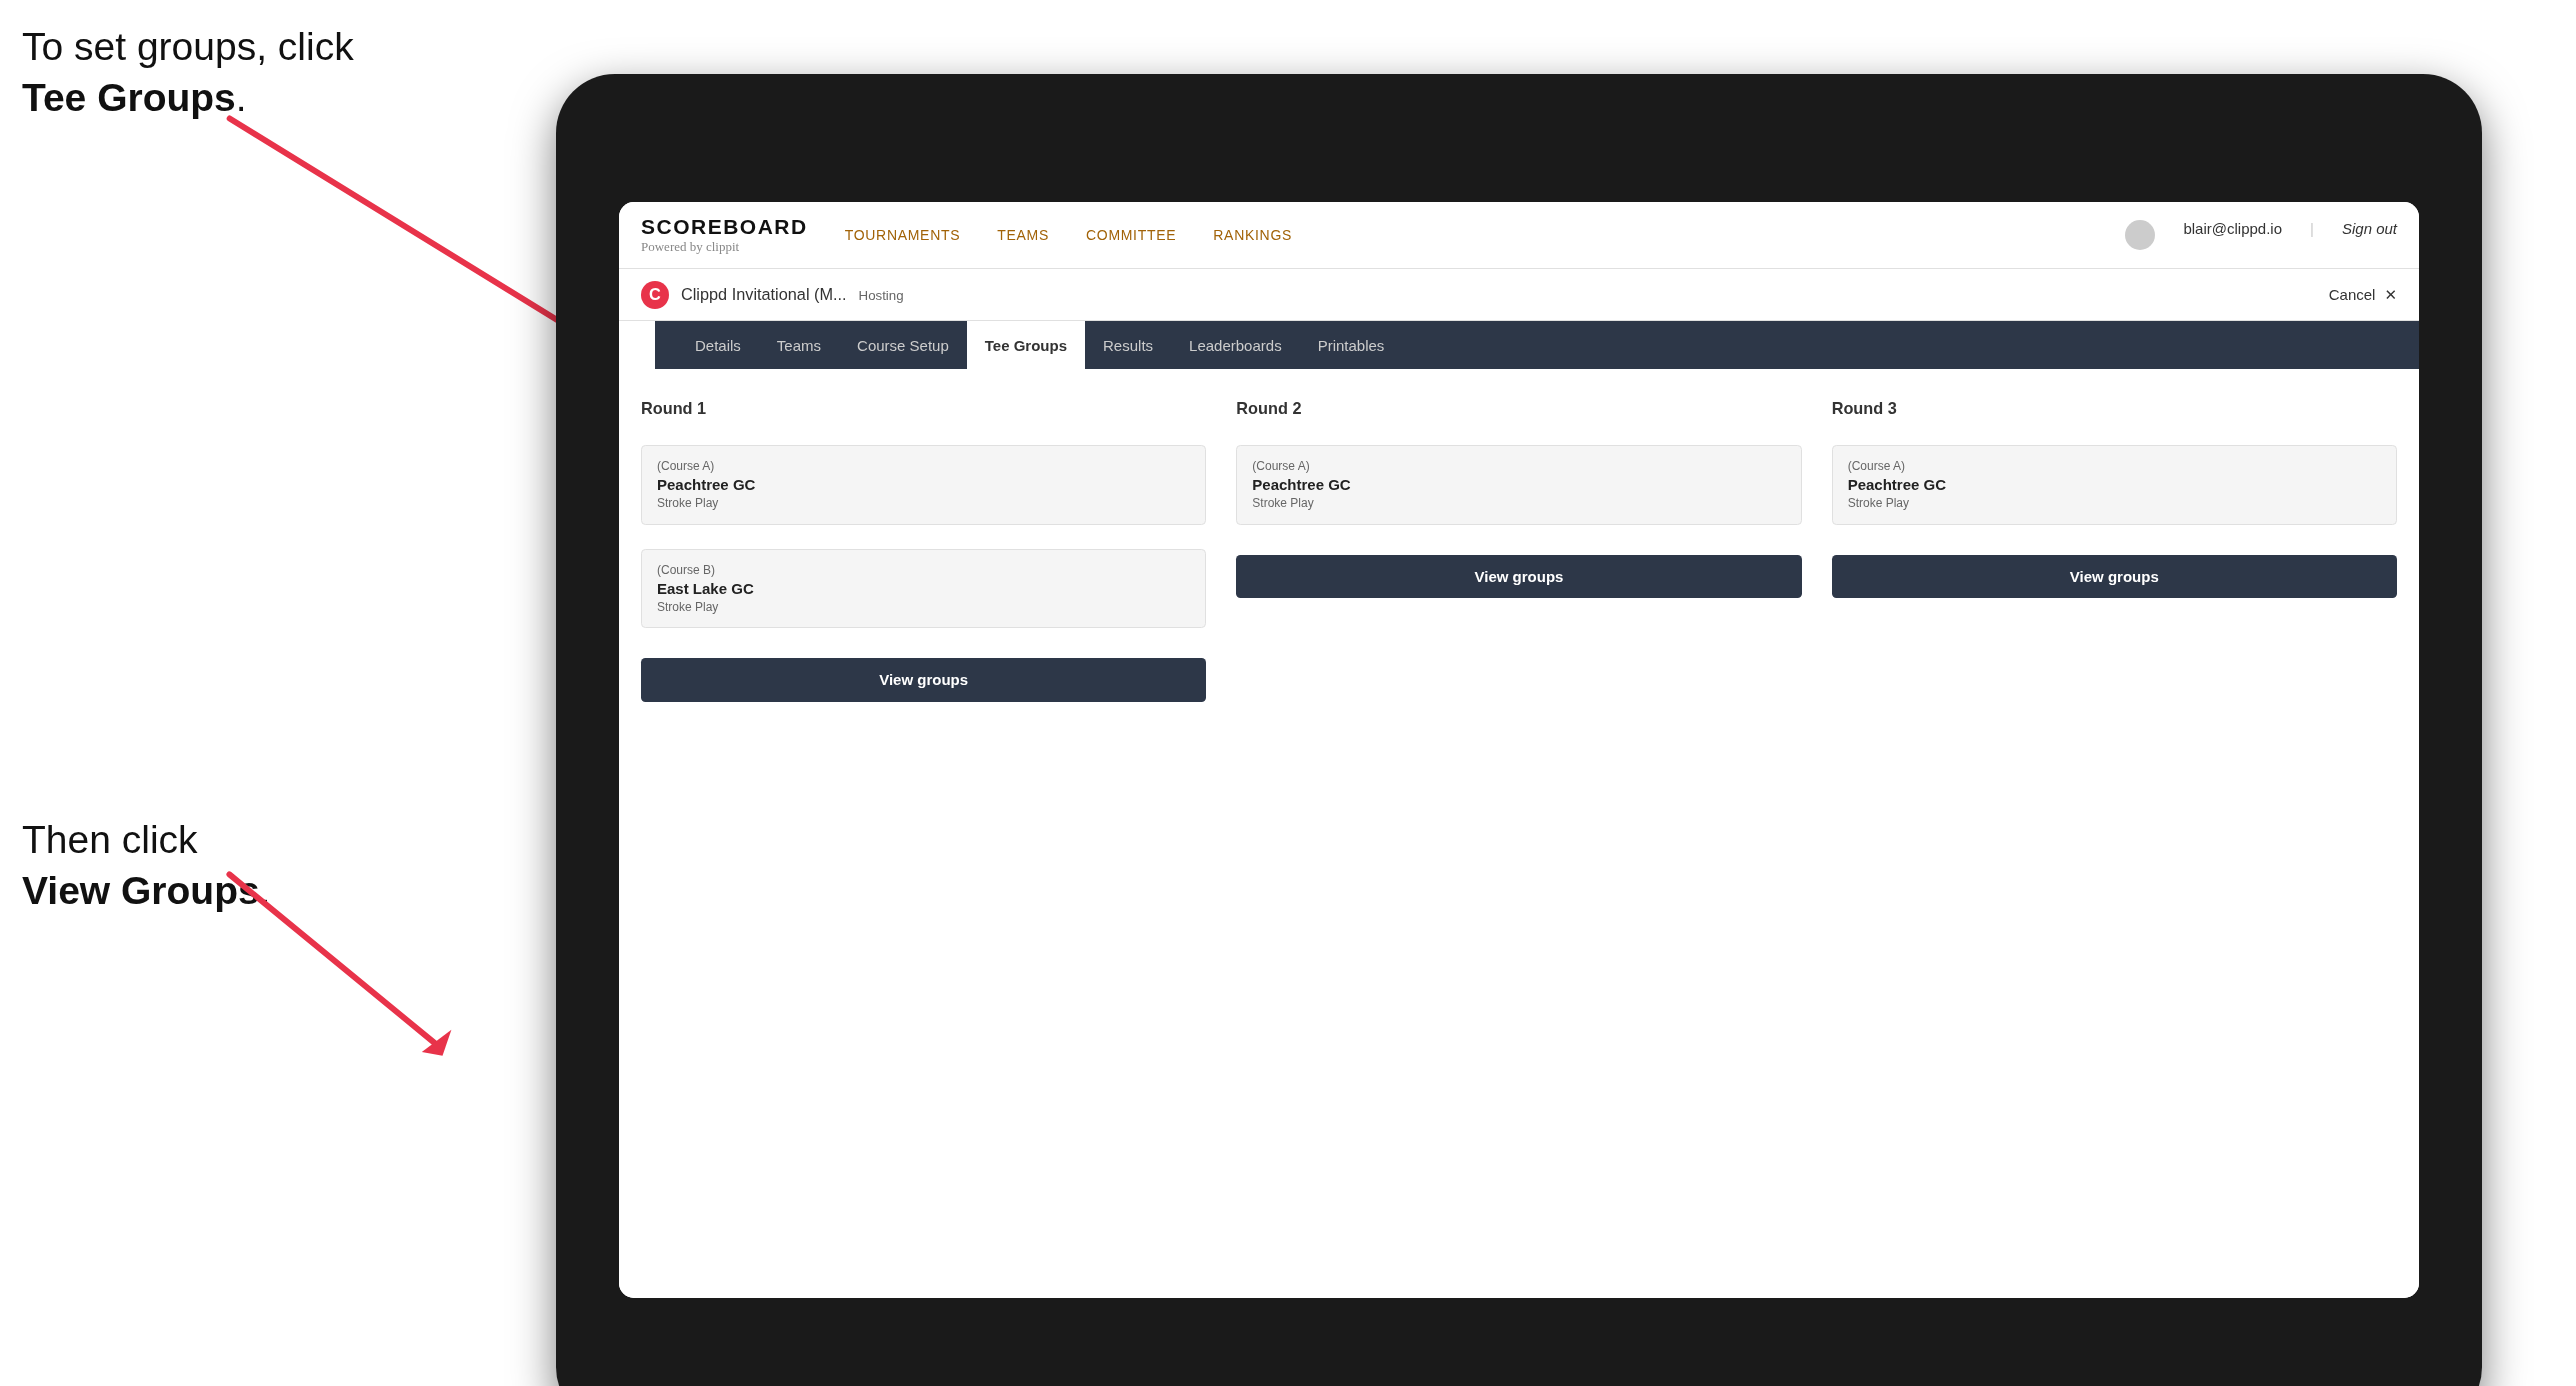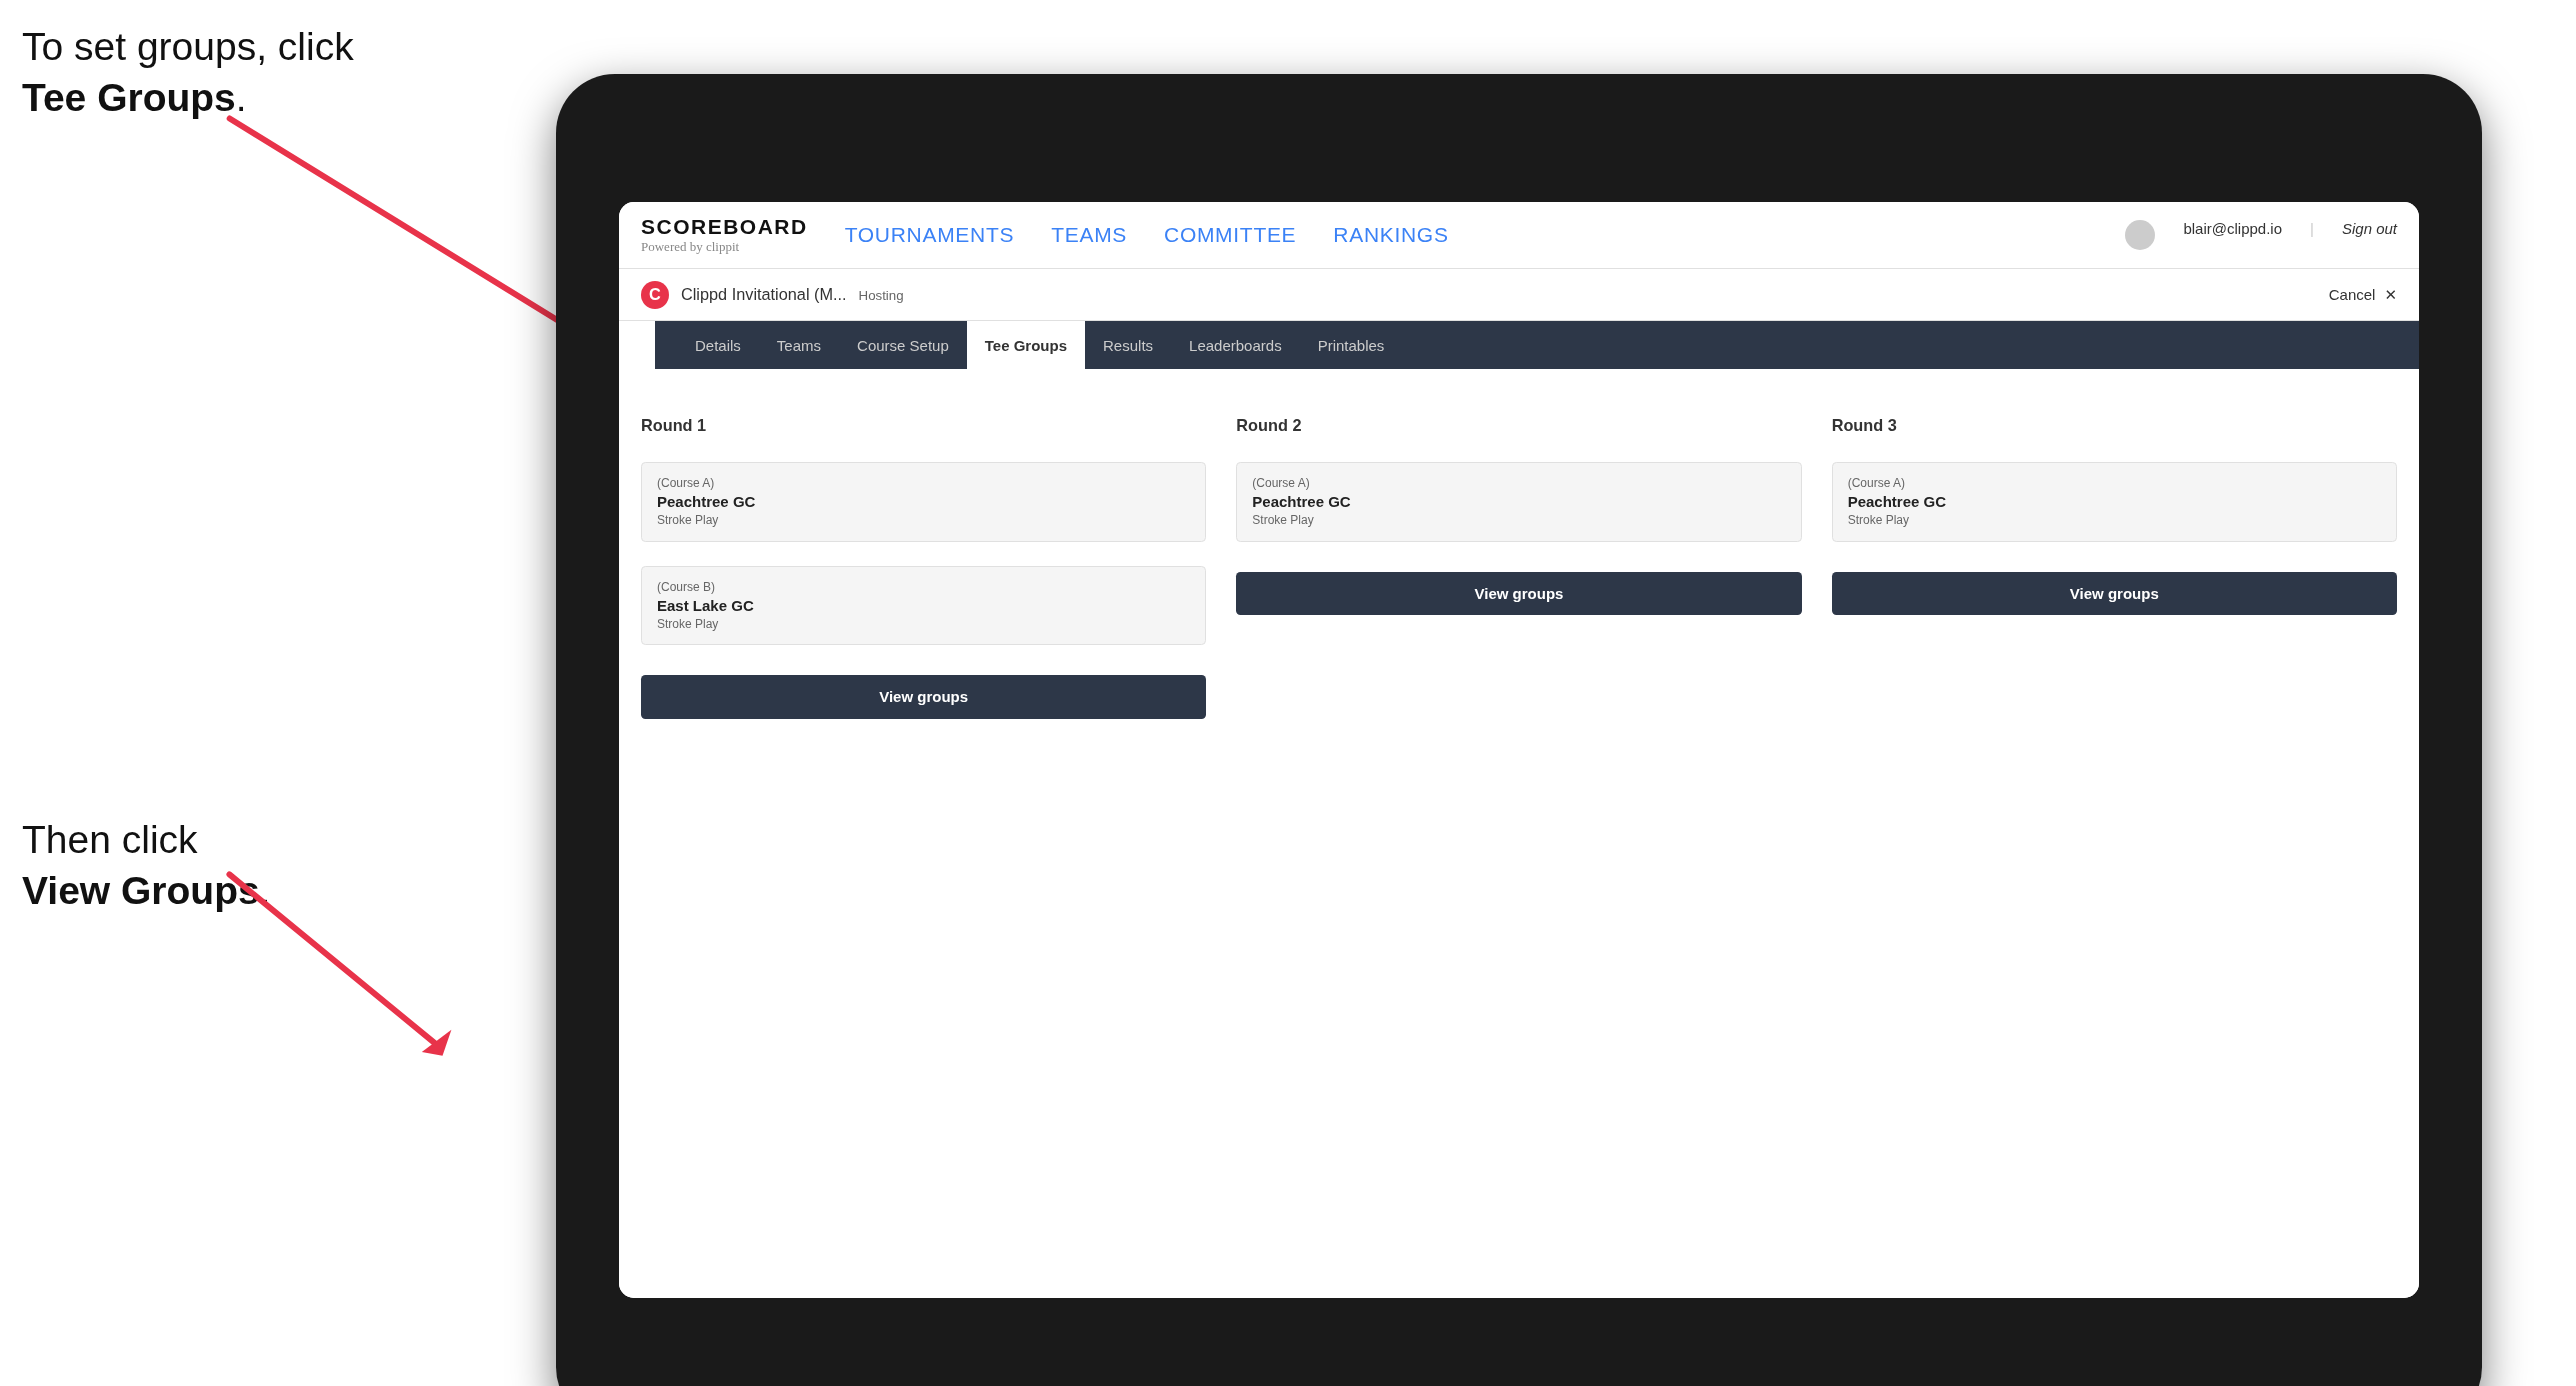--- a/index.html
+++ b/index.html
@@ -87,22 +87,22 @@
       color: #111;
     }
 
     .nav-links {
       display: flex;
       gap: 37px;
       flex: 1;
     }
 
     .nav-link {
-      font-size: 21px;
-      color: #3b82f6;
+      font-size: 14px;
+      color: #a16207;
       text-decoration: none;
       font-weight: 500;
       letter-spacing: 0.7px;
     }
 
     .nav-right {
       display: flex;
       align-items: flex-start;
       gap: 28px;
     }
@@ -201,21 +201,20 @@
       flex: 1;
       background: #ffffff;
       padding: 30px 22px;
       overflow-y: auto;
     }
 
     .rounds-grid {
       display: grid;
       grid-template-columns: repeat(3, 1fr);
       gap: 30px;
-      margin-top: 17px;
     }
 
     .round-column {
       display: flex;
       flex-direction: column;
       gap: 15px;
     }
 
     .round-title {
       font-size: 16.3px;

